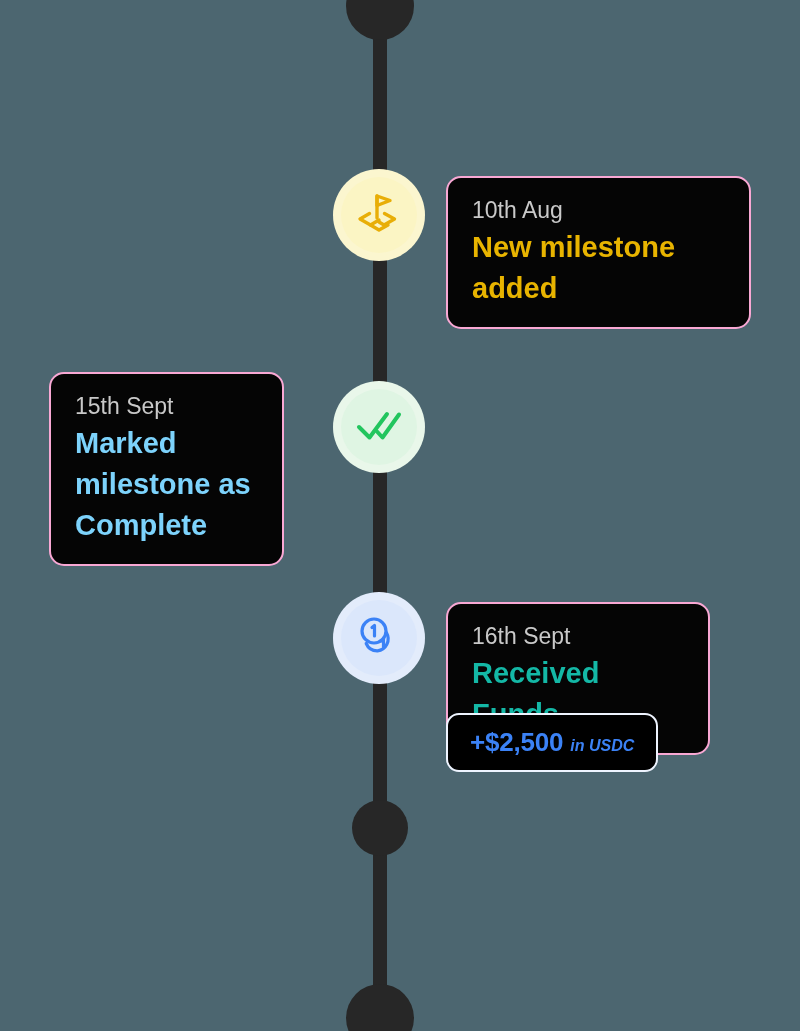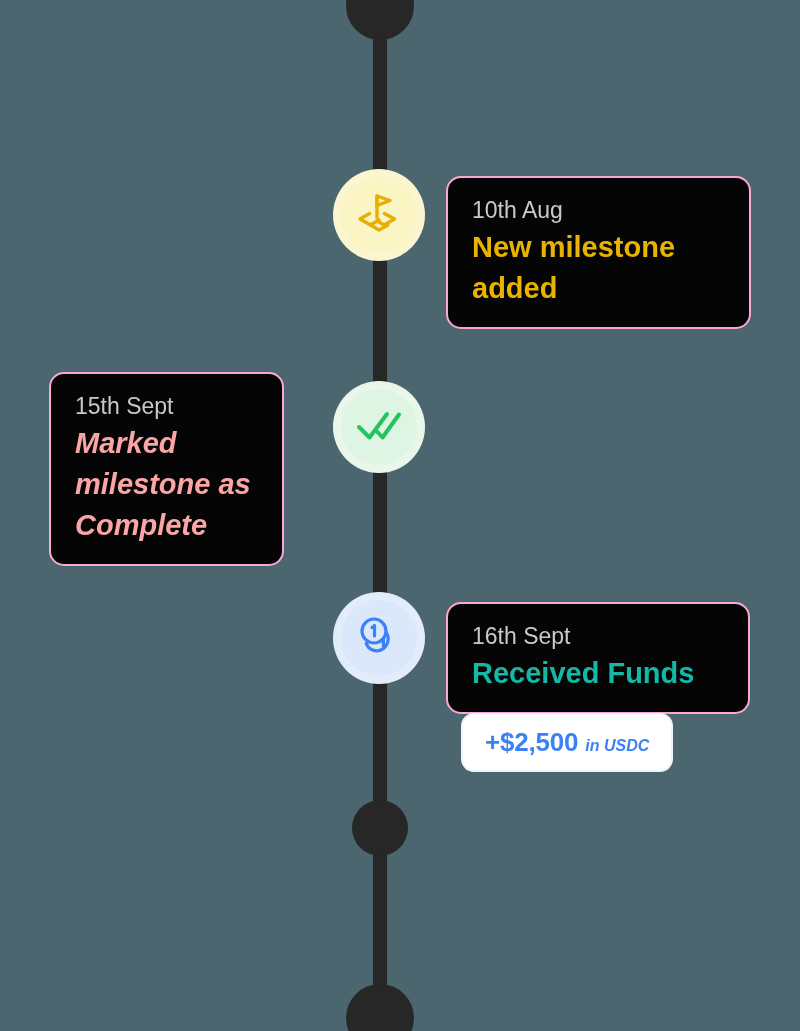--- a/index.html
+++ b/index.html
@@ -82,42 +82,41 @@
     color: #c9c9c9;
     line-height: 1.42;
     white-space: nowrap;
   }
   .card-title {
     font-size: 29px;
     line-height: 1.42;
     font-weight: 700;
   }
   .card-title.yellow { color: #e8b400; }
-  .card-title.green  { color: #fca5a5; font-style: italic; }
+  .card-title.green  { color: #7dd3fc; }
   .card-title.blue   { color: #14b8a6; }
 
   .card.milestone-card { left: 446px; top: 176px; width: 305px; }
   .card.complete-card  { left: 49px;  top: 372px; width: 235px; }
-  .card.funds-card     { left: 446px; top: 602px; width: 304px; }
+  .card.funds-card     { left: 446px; top: 602px; width: 264px; }
 
   
   .amount-badge {
     position: absolute;
     left: 446px;
     top: 713px;
-    background: #ffffff;
+    background: #000000;
     border: 2px solid #eef4ff;
     border-radius: 13px;
     padding: 12px 22px;
     box-sizing: border-box;
     display: flex;
     align-items: baseline;
     gap: 7px;
     white-space: nowrap;
-    margin-left: 15px;
   }
   .amount-value {
     font-size: 26px;
     font-weight: 700;
     color: #3b82f6;
     letter-spacing: -0.2px;
   }
   .amount-unit {
     font-size: 16px;
     font-weight: 700;

